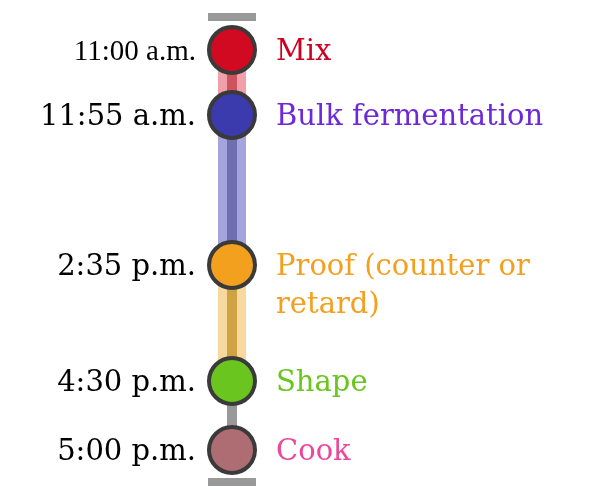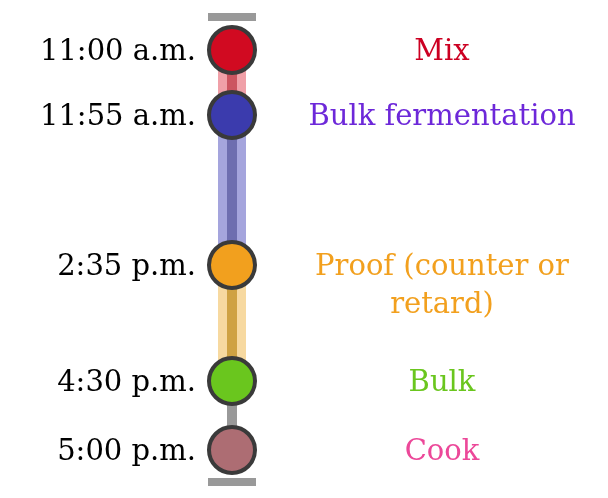--- a/index.html
+++ b/index.html
@@ -69,21 +69,21 @@
     line-height: 34px;
     white-space: nowrap;
   }
 
   .event-label {
     position: absolute;
     left: 276px;
     width: 332px;
     font-size: 29px;
     line-height: 38px;
-    text-align: center;
+    text-align: left;
   }
 </style>
 </head>
 <body>
 
 <div id="timeline-figure">
 
   <div class="axis-layer">
 
     <div class="cap-bar" style="left:208px; top:13px; width:48px; height:8px;"></div>
@@ -95,33 +95,33 @@
     <div class="segment-narrow" style="top:115px; height:152px; background:#6e6eb0;"></div>
 
     <div class="segment-wide" style="top:265px; height:118px; background:#f7d9a0;"></div>
     <div class="segment-narrow" style="top:265px; height:118px; background:#cfa243;"></div>
 
     <div class="segment-narrow" style="top:381px; height:70px; background:#999999;"></div>
 
     <div class="cap-bar" style="left:208px; top:478px; width:48px; height:8px;"></div>
   </div>
 
-  <div class="time-label" style="top:33px;">11:00 a.m.</div>
+  <div class="time-label" style="top:33px;font-family:Liberation Serif, serif;">11:00 a.m.</div>
   <div class="node-dot" style="top:25px; background:#d10a21;"></div>
   <div class="event-label" style="top:31px; color:#cc0022;">Mix</div>
 
   <div class="time-label" style="top:98px;">11:55 a.m.</div>
   <div class="node-dot" style="top:90px; background:#3b3bad;"></div>
   <div class="event-label" style="top:96px; color:#6d28d9;">Bulk fermentation</div>
 
   <div class="time-label" style="top:248px;">2:35 p.m.</div>
   <div class="node-dot" style="top:240px; background:#f2a01e;"></div>
   <div class="event-label" style="top:246px; color:#f2a01e;">Proof (counter or retard)</div>
 
   <div class="time-label" style="top:364px;padding-left:43px;">4:30 p.m.</div>
   <div class="node-dot" style="top:356px; background:#6ac61e;"></div>
-  <div class="event-label" style="top:362px; color:#6ac61e;">Bulk</div>
+  <div class="event-label" style="top:362px; color:#6ac61e;">Shape</div>
 
   <div class="time-label" style="top:433px;">5:00 p.m.</div>
   <div class="node-dot" style="top:425px; background:#ad6d73;"></div>
   <div class="event-label" style="top:431px; color:#ec4899;">Cook</div>
 
 </div>
 
 </body></html>

